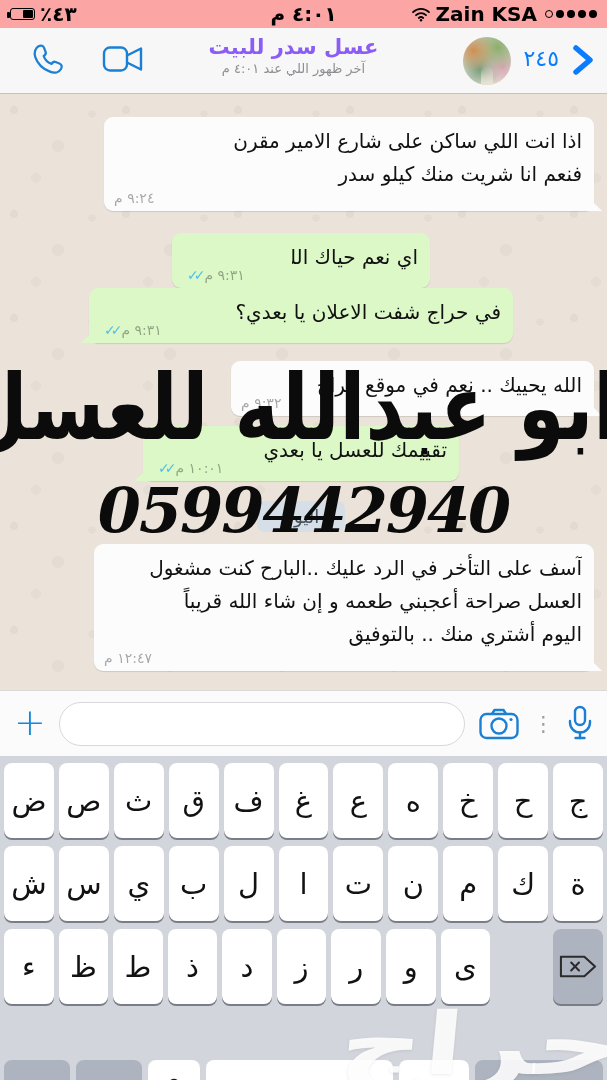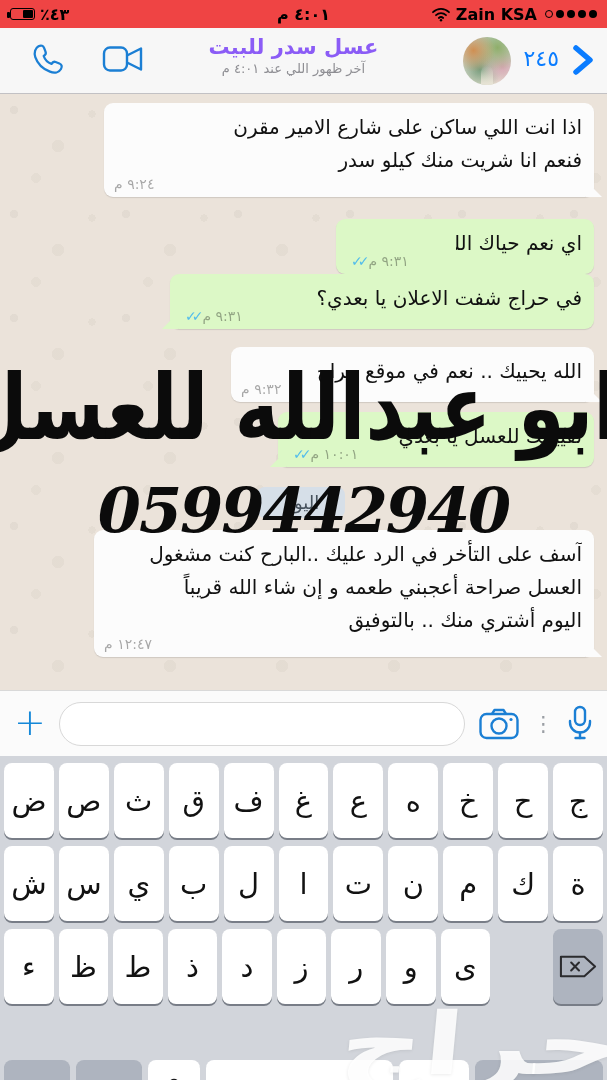--- a/index.html
+++ b/index.html
@@ -2,22 +2,22 @@
 <html lang="ar"><head>
 <meta charset="utf-8">
 <style>
   * { box-sizing: border-box; margin: 0; padding: 0; }
   body { width: 607px; height: 1080px; margin: 0; overflow: hidden;
          font-family: "DejaVu Sans", sans-serif; background: #000; }
   .phone { position: relative; width: 607px; height: 1080px; background: #ece4db; overflow: hidden; }
 
   
   .statusbar { position: absolute; top: 0; left: 0; right: 0; height: 28px;
-    background: #ef4444; display: flex; align-items: center; justify-content: space-between;
-    padding: 0 10px; font-size: 16px; font-weight: 600; color: #000; z-index: 20; }
+    background: #fca5a5; display: flex; align-items: center; justify-content: space-between;
+    padding: 0 10px; font-size: 20px; font-weight: 600; color: #000; z-index: 20; }
   .sb-left, .sb-right { display: flex; align-items: center; gap: 5px; }
   .bat { position: relative; width: 25px; height: 12px; border: 1px solid #000; border-radius: 3px; }
   .bat::before { content: ''; position: absolute; left: -4px; top: 3px; width: 3px; height: 6px; background: #000; border-radius: 1px; }
   .bat-fill { position: absolute; right: 1px; top: 1px; bottom: 1px; width: 10px; background: #000; border-radius: 1px; }
   .sb-time { position: absolute; left: 50%; transform: translateX(-50%); }
   .dots { display: flex; align-items: center; gap: 3px; margin-left: 3px; }
   .dot { width: 8px; height: 8px; border-radius: 50%; background: #000; }
   .dot.empty { background: transparent; border: 1.3px solid #000; }
 
   
@@ -42,22 +42,22 @@
 
   
   .chat { position: absolute; top: 94px; left: 0; right: 0; height: 596px;
     background-color: #ebe3da;
     background-image:
       radial-gradient(circle 7px at 14px 16px, rgba(120,110,95,0.07) 60%, transparent 62%),
       radial-gradient(circle 10px at 58px 52px, rgba(120,110,95,0.06) 60%, transparent 62%),
       radial-gradient(circle 6px at 92px 20px, rgba(120,110,95,0.06) 60%, transparent 62%),
       radial-gradient(circle 8px at 36px 84px, rgba(120,110,95,0.055) 60%, transparent 62%);
     background-size: 112px 104px;
-    display: flex; flex-direction: column; align-items: flex-end;
-    padding: 3px 13px 0 8px; overflow: hidden; }
+    display: flex; flex-direction: column; align-items: center;
+    padding: 17px 13px 0 8px; overflow: hidden; }
   .bubble { position: relative; border-radius: 9px; padding: 8px 12px 20px 12px;
     box-shadow: 0 1px 1px rgba(0,0,0,0.12); direction: rtl; z-index: 1; }
   .bubble.in  { background: #fcfcfc; margin-left: auto; }
   .bubble.out { background: #dcf8c6; }
   .bubble.single { padding-bottom: 14px; }
   .bubble.tailed.in::after { content:''; position:absolute; right:-8px; bottom:0; width:0; height:0;
     border:8px solid transparent; border-bottom-color:#fcfcfc; border-left-color:#fcfcfc; }
   .bubble.tailed.out::after { content:''; position:absolute; left:-8px; bottom:0; width:0; height:0;
     border:8px solid transparent; border-bottom-color:#dcf8c6; border-right-color:#dcf8c6; }
   .msg-line { font-size: 20px; line-height: 33px; color: #111; text-align: right; white-space: nowrap; overflow: hidden; }

